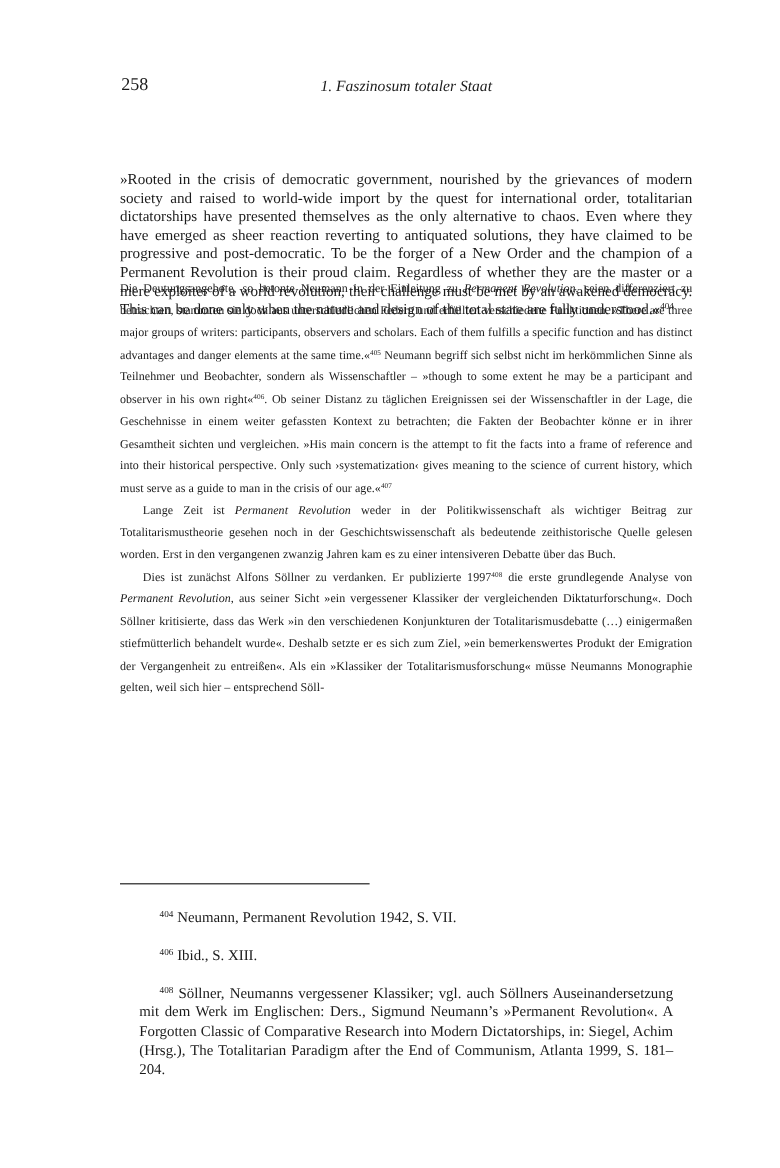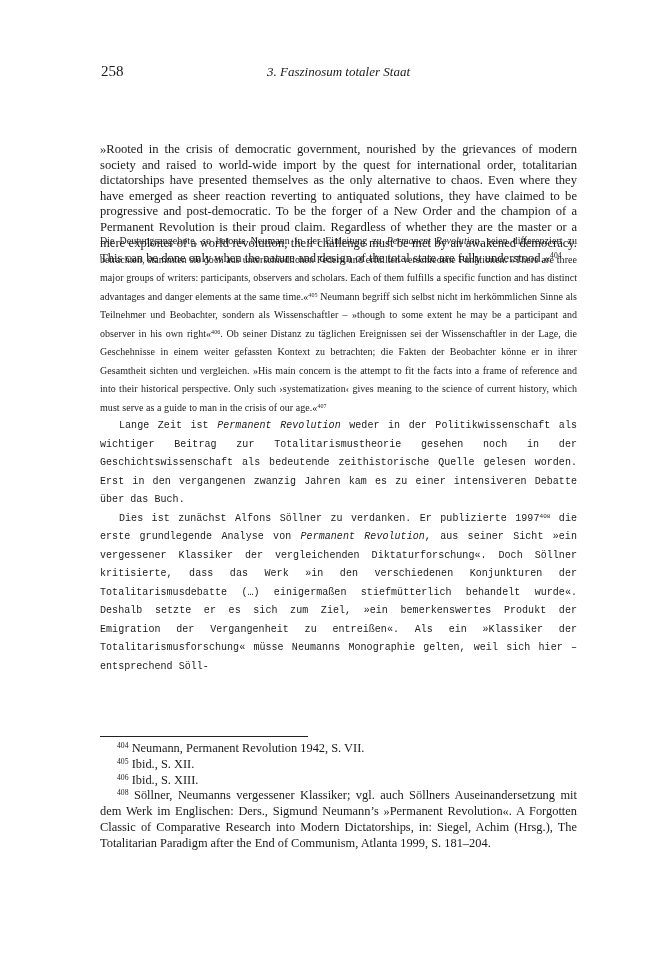--- a/index.html
+++ b/index.html
@@ -4,46 +4,45 @@
 <style>
   html, body { margin:0; padding:0; background:#ffffff; }
   body { width:650px; height:973px; position:relative; overflow:hidden; color:#1a1a1a; font-family:"Liberation Serif","DejaVu Serif",serif; }
   .page { position:absolute; left:100px; top:0; width:477px; }
   .header { position:absolute; top:63px; left:0; width:477px; height:20px; }
   .page-num { position:absolute; left:1px; top:0; font-size:15px; }
   .running-title { position:absolute; left:0; width:477px; text-align:center; top:1px; font-size:13px; font-style:italic; }
   .quote { position:absolute; top:96px; left:0; width:477px; font-size:12.6px; line-height:15.6px; text-align:justify;margin-top:46px; }
   .body { position:absolute; top:232px; left:0; width:477px; font-size:10px; line-height:18.5px; text-align:justify; letter-spacing:0.05px; }
   .body p { margin:0; }
-  .body p.indent { text-indent:19px;font-family:Liberation Mono, monospace; }
+  .body p.indent { text-indent:19px; }
   sup { font-size:0.6em; vertical-align:0.55em; line-height:0; }
   .rule { position:absolute; top:736px; left:0; width:208px; height:1px; background:#222; }
   .footnotes { position:absolute; top:741px; left:0; width:477px; font-size:12.4px; line-height:15.8px; text-align:justify; }
-  .footnotes .fn { margin:0; text-indent:17px; }
+  .footnotes .fn { margin:16px; text-indent:17px; }
   .footnotes .fn sup { font-size:0.62em; }
   i { font-style:italic; }
 </style>
 </head>
 <body>
 
 <div class="page">
   <div class="header">
     <span class="page-num">258</span>
-    <span class="running-title">3.  Faszinosum totaler Staat</span>
+    <span class="running-title">1.  Faszinosum totaler Staat</span>
   </div>
 
   <div class="quote"><span>»Rooted in the crisis of democratic government, nourished by the grievances of modern society and raised to world-wide import by the quest for international order, totalitarian dictatorships have presented themselves as the only alternative to chaos. Even where they have emerged as sheer reaction reverting to antiquated solutions, they have claimed to be progressive and post-democratic. To be the forger of a New Order and the champion of a Permanent Revolution is their proud claim. Regardless of whether they are the master or a mere exploiter of a world revolution, their challenge must be met by an awakened democracy. This can be done only when the nature and design of the total state are fully understood.«</span><sup>404</sup></div>
 
   <div class="body">
     <p>Die Deutungsangebote, so betonte Neumann in der Einleitung zu <i>Permanent Revolution</i>, seien differenziert zu betrachten, stammten sie doch aus unterschiedlichen Federn und erfüllten verschiedene Funktionen. »There are three major groups of writers: participants, observers and scholars. Each of them fulfills a specific function and has distinct advantages and danger elements at the same time.«<sup>405</sup> Neumann begriff sich selbst nicht im herkömmlichen Sinne als Teilnehmer und Beobachter, sondern als Wissenschaftler – »though to some extent he may be a participant and observer in his own right«<sup>406</sup>. Ob seiner Distanz zu täglichen Ereignissen sei der Wissenschaftler in der Lage, die Geschehnisse in einem weiter gefassten Kontext zu betrachten; die Fakten der Beobachter könne er in ihrer Gesamtheit sichten und vergleichen. »His main concern is the attempt to fit the facts into a frame of reference and into their historical perspective. Only such ›systematization‹ gives meaning to the science of current history, which must serve as a guide to man in the crisis of our age.«<sup>407</sup></p>
     <p class="indent">Lange Zeit ist <i>Permanent Revolution</i> weder in der Politikwissenschaft als wichtiger Beitrag zur Totalitarismustheorie gesehen noch in der Geschichtswissenschaft als bedeutende zeithistorische Quelle gelesen worden. Erst in den vergangenen zwanzig Jahren kam es zu einer intensiveren Debatte über das Buch.</p>
     <p class="indent">Dies ist zunächst Alfons Söllner zu verdanken. Er publizierte 1997<sup>408</sup> die erste grundlegende Analyse von <i>Permanent Revolution</i>, aus seiner Sicht »ein vergessener Klassiker der vergleichenden Diktaturforschung«. Doch Söllner kritisierte, dass das Werk »in den verschiedenen Konjunkturen der Totalitarismusdebatte (…) einigermaßen stiefmütterlich behandelt wurde«. Deshalb setzte er es sich zum Ziel, »ein bemerkenswertes Produkt der Emigration der Vergangenheit zu entreißen«. Als ein »Klassiker der Totalitarismusforschung« müsse Neumanns Monographie gelten, weil sich hier – entsprechend Söll-</p>
   </div>
 
   <div class="rule"></div>
 
   <div class="footnotes">
     <p class="fn"><sup>404</sup> <span>Neumann, Permanent Revolution 1942, S. VII.</span></p>
-    <p class="fn"><sup>405</sup> <span>Ibid., S. XII.</span></p>
     <p class="fn"><sup>406</sup> <span>Ibid., S. XIII.</span></p>
     <p class="fn"><sup>408</sup> <span>Söllner, Neumanns vergessener Klassiker; vgl. auch Söllners Auseinandersetzung mit dem Werk im Englischen: Ders., Sigmund Neumann’s »Permanent Revolution«. A Forgotten Classic of Comparative Research into Modern Dictatorships, in: Siegel, Achim (Hrsg.), The Totalitarian Paradigm after the End of Communism, Atlanta 1999, S. 181–204.</span></p>
   </div>
 </div>
 
 </body></html>

